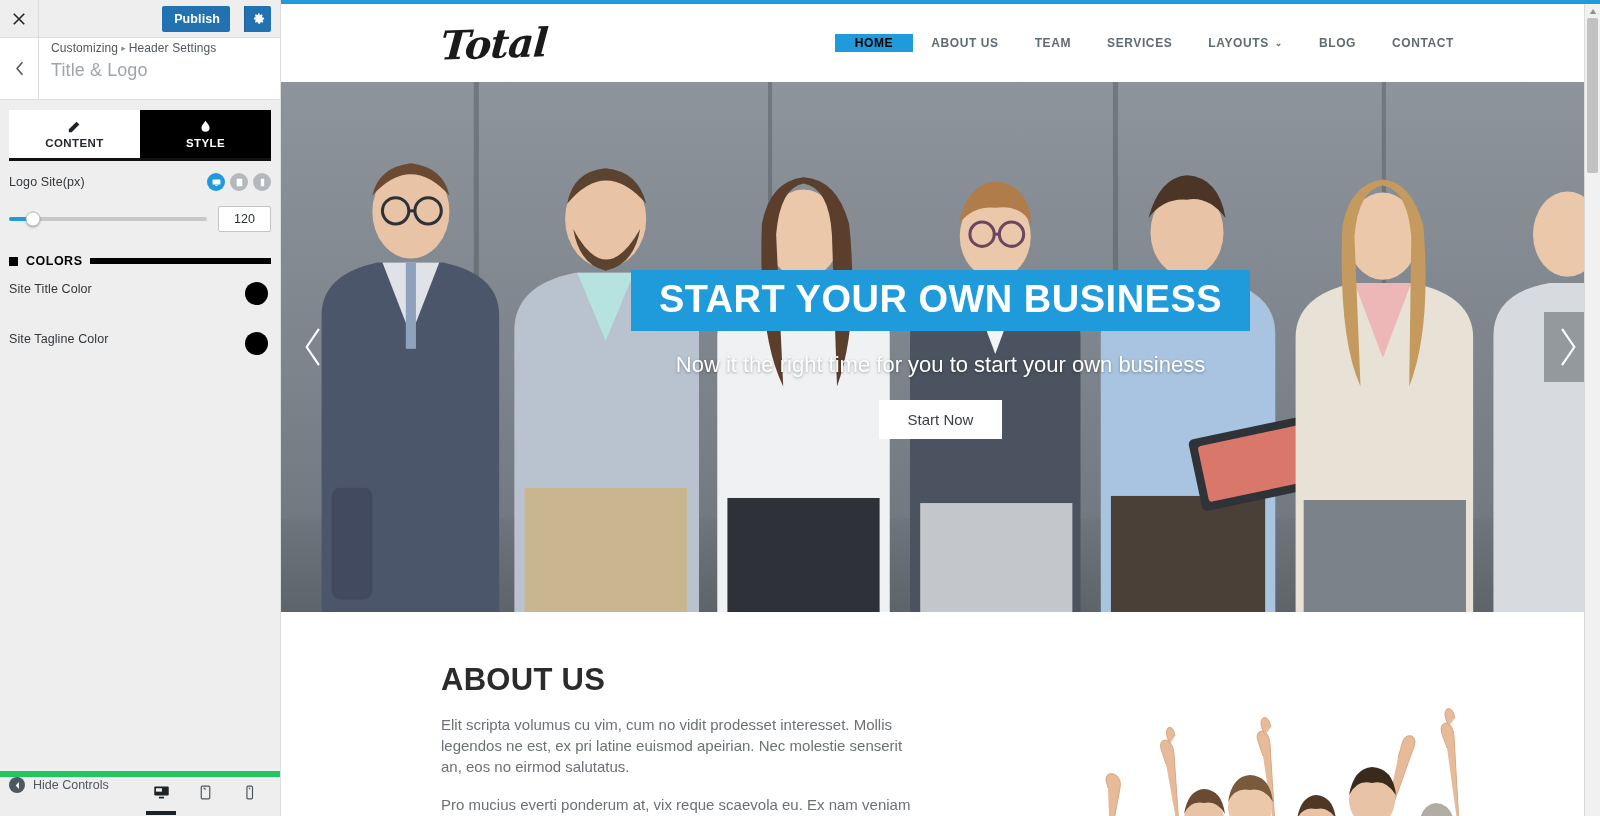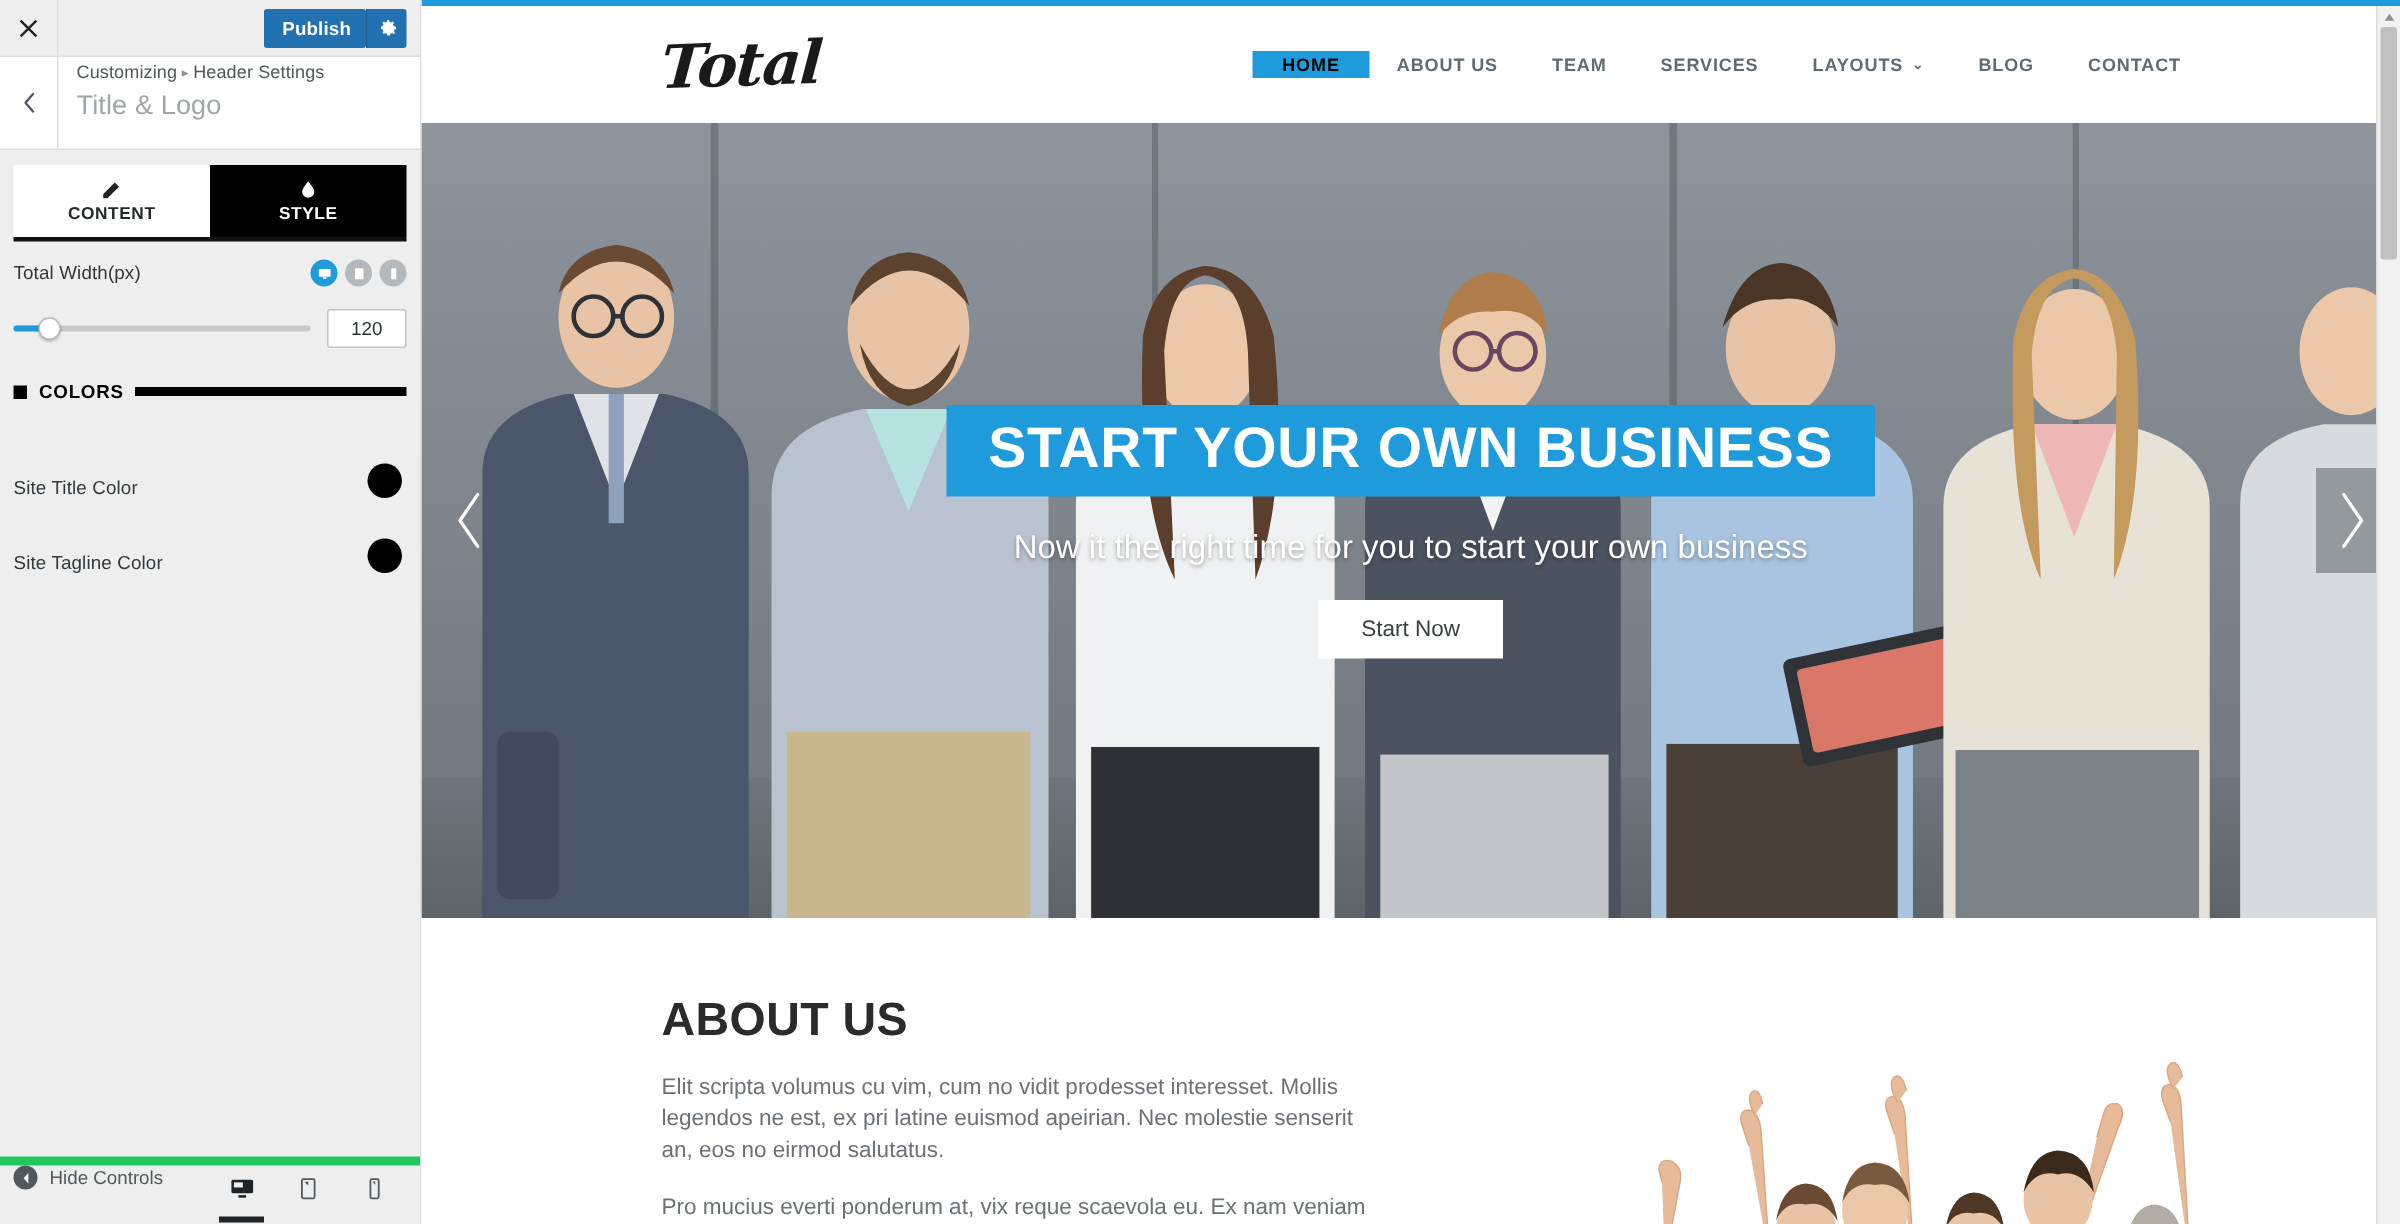--- a/index.html
+++ b/index.html
@@ -29,21 +29,21 @@
     display: flex; align-items: center; justify-content: space-between;
     flex: 0 0 38px;
   }
   .cz-close {
     width: 39px; height: 37px;
     display: flex; align-items: center; justify-content: center;
     border-right: 1px solid #dddddd;
     background: #eeeeee; cursor: pointer;
   }
   .cz-close svg { width: 14px; height: 14px; }
-  .cz-publish-wrap { display: flex; align-items: center; margin-right: 9px; }
+  .cz-publish-wrap { display: flex; align-items: center; margin-right: 9px; gap: 14px; }
   .cz-publish {
     background: #2271b1; color: #fff;
     height: 26px; display: flex; align-items: center;
     padding: 0 10px 0 12px; font-size: 12.5px; font-weight: bold;
     border-radius: 2px; cursor: pointer; letter-spacing: .1px;
   }
   .cz-gear {
     background: #2271b1; height: 26px; width: 27px;
     display: flex; align-items: center; justify-content: center;
     border-left: 1px solid #1d6196; border-radius: 0 2px 2px 0; cursor: pointer;
@@ -113,21 +113,21 @@
     text-align: center; line-height: 24px; cursor: text;
   }
 
   
   .section-head { display: flex; align-items: center; padding: 22px 9px 0 9px; gap: 8px; }
   .section-sq { width: 9px; height: 9px; background: #000; flex: 0 0 9px; }
   .section-title { font-size: 12.5px; font-weight: bold; color: #000; letter-spacing: .5px; }
   .section-rule { flex: 1 1 auto; height: 6px; background: #000; }
 
   .color-row {
-    display: flex; align-items: flex-end; justify-content: space-between;
+    display: flex; align-items: flex-start; justify-content: space-between;
     padding: 0 12px 0 9px; height: 50px; gap: 13px;
   }
   .color-label { font-size: 12.5px; color: #32373c; letter-spacing: .1px; }
   .color-swatch {
     width: 23px; height: 23px; border-radius: 50%; cursor: pointer;
   }
 
   
   .cz-footer {
     height: 45px; background: #eeeeee; border-top: 6px solid #22c55e;
@@ -292,21 +292,21 @@
                 <path d="M8 1C5 5 3 7.2 3 9.6A5 5 0 0 0 13 9.6C13 7.2 11 5 8 1z"></path>
               </svg>
           </span>
           <span>STYLE</span>
         </div>
       </div>
       <div class="cz-tabs-underline"></div>
 
       <div class="ctrl">
         <div class="ctrl-head">
-          <div class="ctrl-label">Total Width(px)</div>
+          <div class="ctrl-label">Logo Site(px)</div>
           <div class="resp-group">
             <div class="resp-btn on" style="background: rgb(31, 155, 219);">
               <svg viewBox="0 0 16 16" fill="#ffffff">
                   <rect x="1" y="2.5" width="14" height="9" rx="1"></rect>
                   <rect x="6" y="12" width="4" height="2"></rect>
                 </svg>
             </div>
             <div class="resp-btn">
               <svg viewBox="0 0 16 16" fill="#ffffff">
                   <rect x="3" y="1.5" width="10" height="13" rx="1"></rect>

